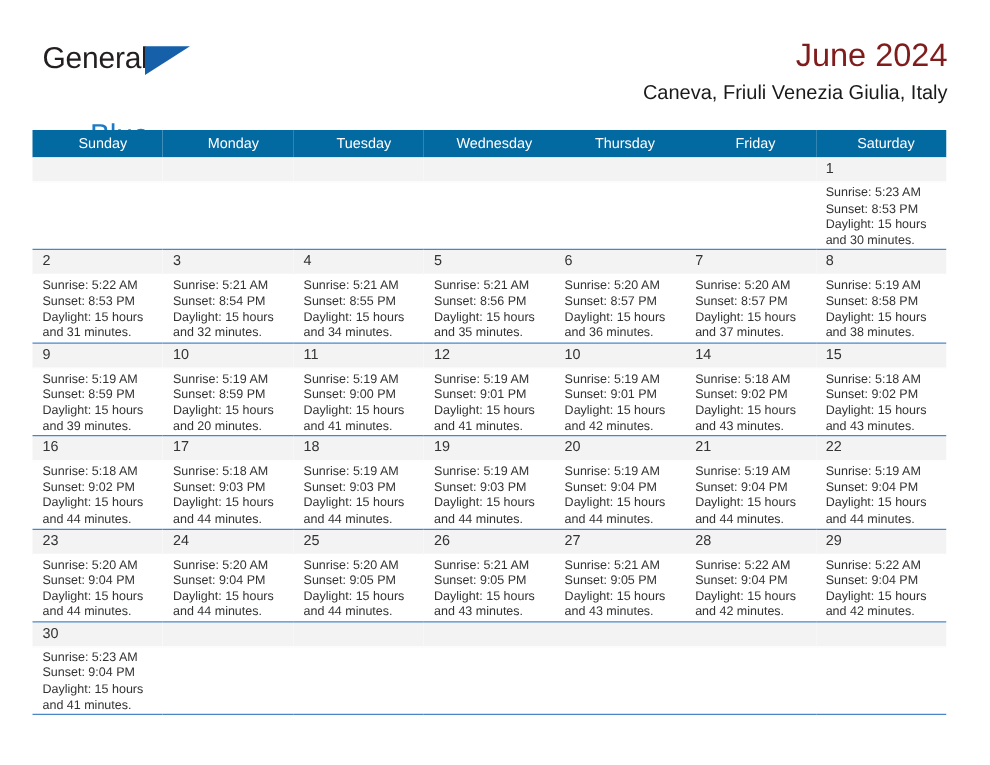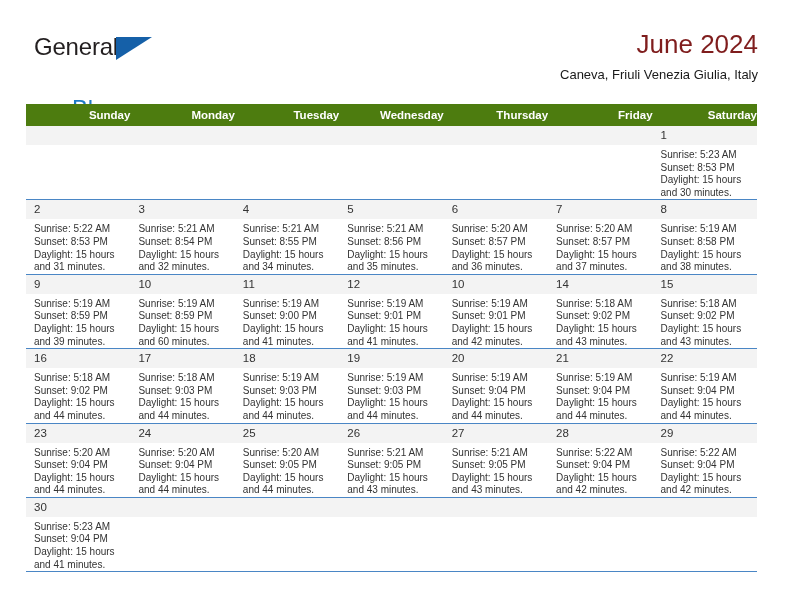--- a/index.html
+++ b/index.html
@@ -72,41 +72,41 @@
     text-align: right;
   }
   .cal-title {
     font-size: 26px;
     color: #7f1d1d;
     line-height: 32px;
     white-space: nowrap;
   }
   .cal-subtitle {
     margin-top: 6px;
-    font-size: 13px;
+    font-size: 16px;
     color: #1a1a1a;
     line-height: 18px;
     white-space: nowrap;
   }
 
   
   .calendar {
     position: absolute;
     left: 26px;
     top: 104px;
     width: 731px;
     border-collapse: collapse;
     table-layout: fixed;
   }
   .calendar th {
-    background: #4d7c0f;
+    background: #0369a1;
     color: #ffffff;
     font-size: 11.5px;
-    font-weight: bold;
-    text-align: right;
+    font-weight: normal;
+    text-align: center;
     padding: 5px 0 5px 8px;
     height: 12px;
     border: none;
   }
   .calendar td {
     vertical-align: top;
     padding: 0;
     border: none;
     border-bottom: 1px solid #4a86c5;
     height: 72px;
@@ -279,21 +279,21 @@
               <div>Daylight: 15 hours</div>
               <div>and 39 minutes.</div>
             </div>
           </td>
           <td>
             <span class="daynum">10</span>
             <div class="cellbody">
               <div>Sunrise: 5:19 AM</div>
               <div>Sunset: 8:59 PM</div>
               <div>Daylight: 15 hours</div>
-              <div>and 60 minutes.</div>
+              <div>and 20 minutes.</div>
             </div>
           </td>
           <td>
             <span class="daynum">11</span>
             <div class="cellbody">
               <div>Sunrise: 5:19 AM</div>
               <div>Sunset: 9:00 PM</div>
               <div>Daylight: 15 hours</div>
               <div>and 41 minutes.</div>
             </div>

